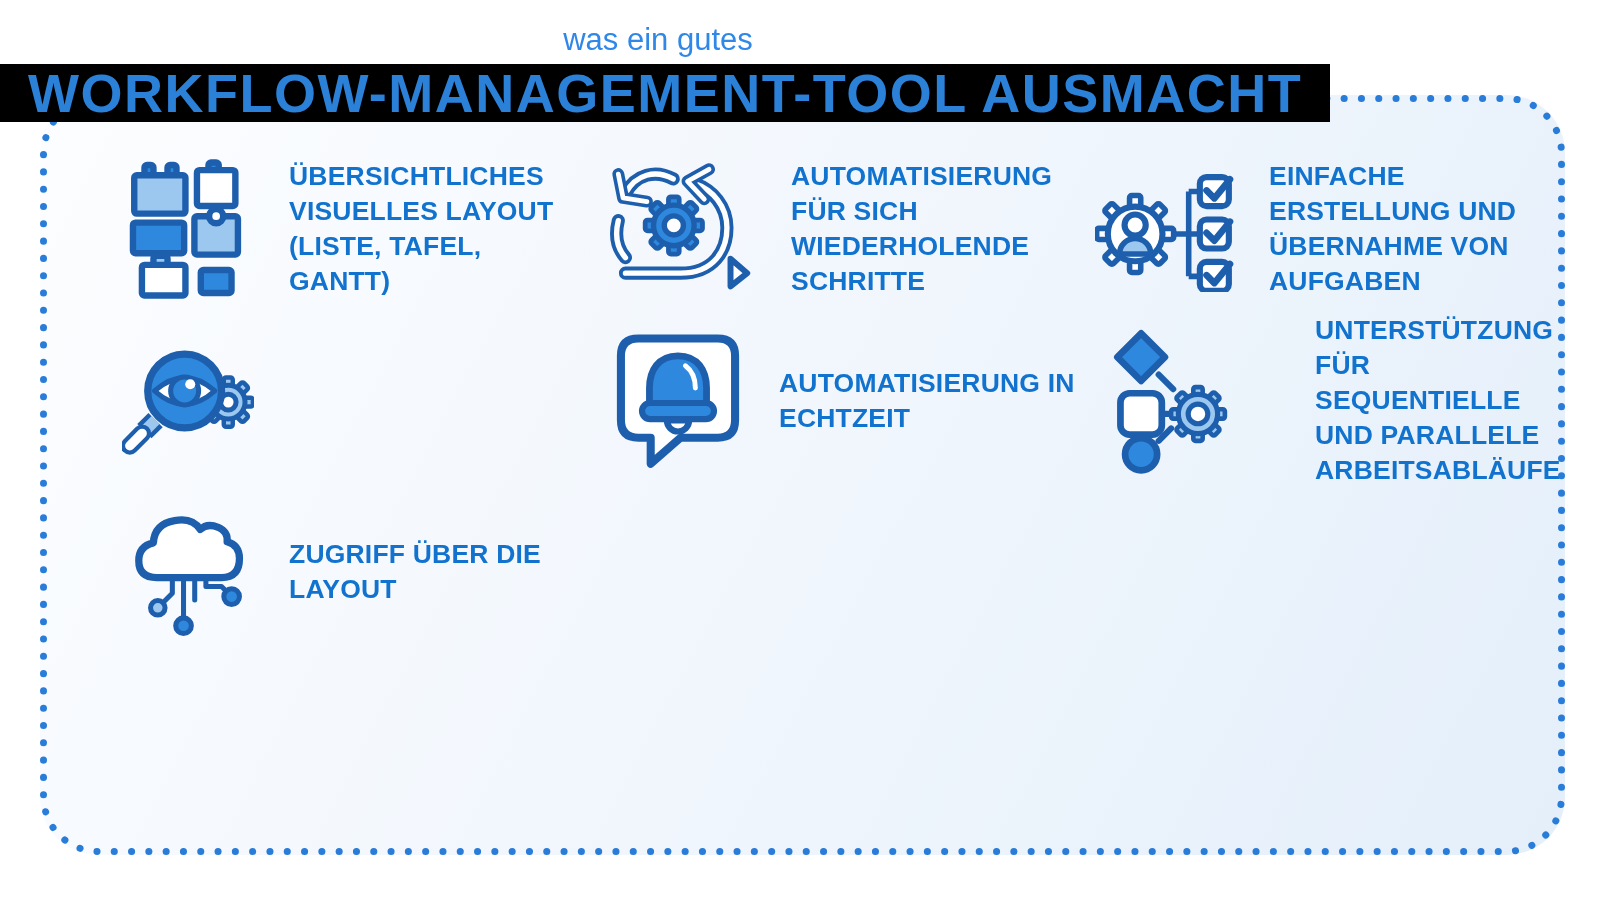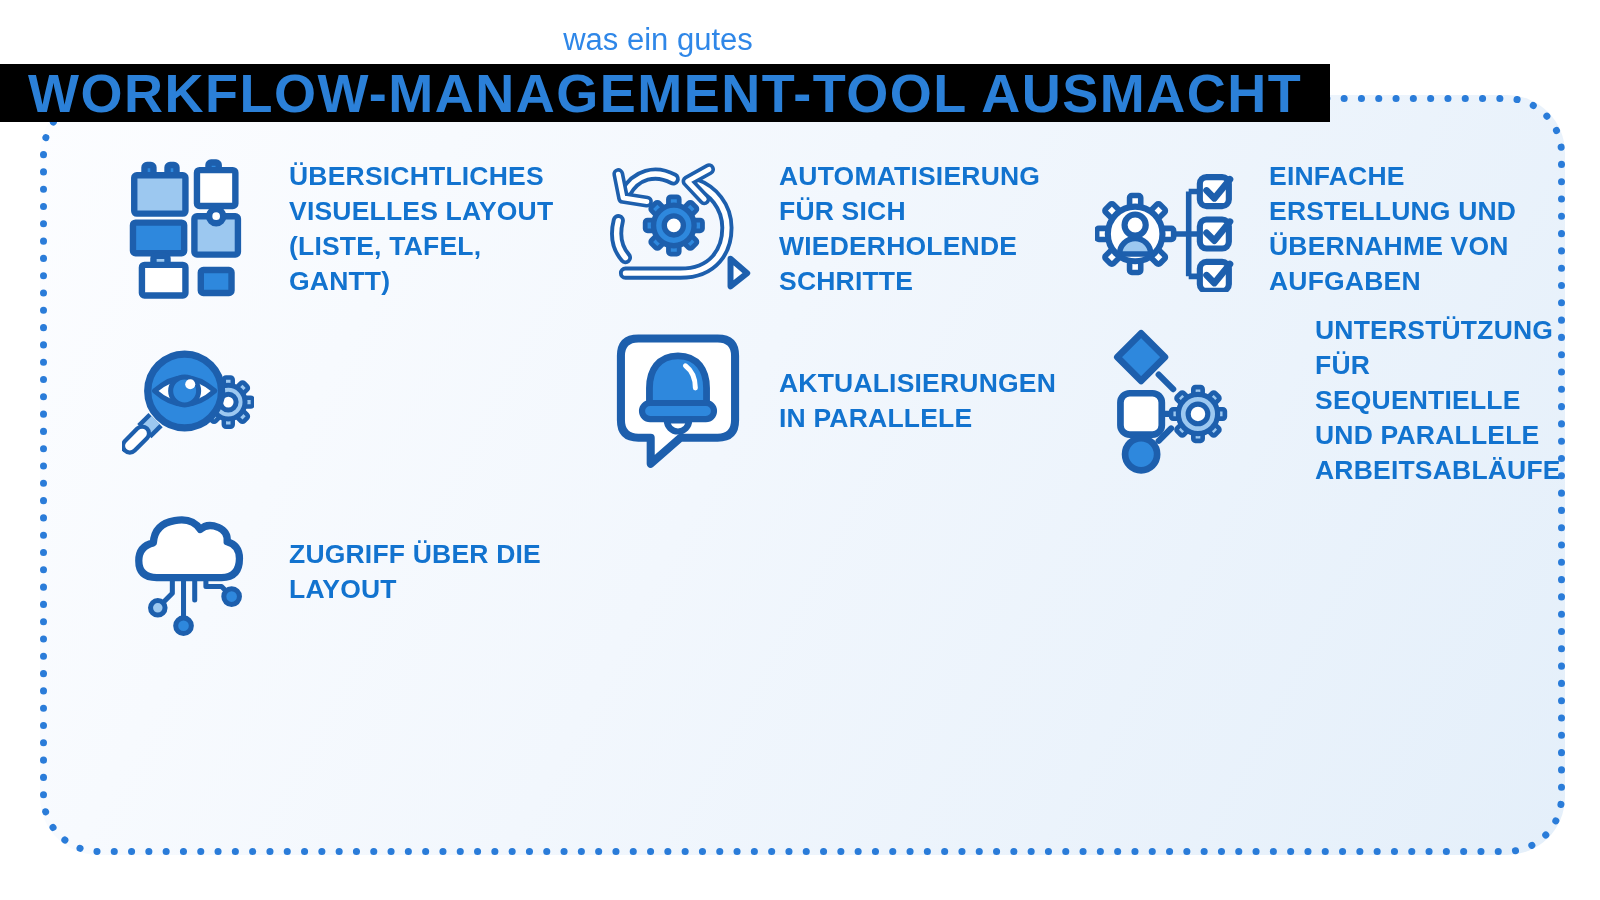--- a/index.html
+++ b/index.html
@@ -33,21 +33,21 @@
     display:grid;grid-template-columns:1fr 1fr 1fr;grid-template-rows:1fr 1fr 1fr 1fr;
     z-index:1;
   }
   .item{display:flex;align-items:center;gap:14px;}
   .icon-wrap{width:175px;flex:0 0 175px;display:flex;justify-content:center;align-items:center;}
   .label{
     font-size:26.5px;font-weight:800;color:#1273cf;
     line-height:1.32;letter-spacing:0.2px;max-width:620px;
   }
   .item-1 .label{max-width:480px;}
-  .item-2 .label{max-width:455px;}
+  .item-2 .label{max-width:455px;margin-left:12px;}
   .item-3 .label{max-width:445px;}
   .item-4 .label{max-width:330px;}
   .item-7 .label{max-width:475px;margin-left:46px;}
 </style>
 </head>
 <body>
 
 <div class="panel"></div>
 
 <svg class="border-svg" viewBox="0 0 1525 760">
@@ -179,21 +179,21 @@
   <div class="item item-5">
     <div class="icon-wrap">
       <svg width="134" height="139" viewBox="0 0 108 112">
         <path d="M22 6 H86 Q100 6 100 20 V72 Q100 86 86 86 H56 L32 107 V86 H22 Q8 86 8 72 V20 Q8 6 22 6 Z" fill="#ffffff" stroke="#1d5fad" stroke-width="6.5" stroke-linejoin="round"></path>
         <path d="M54 20 C38 20 31 32 31 46 V62 H77 V46 C77 32 70 20 54 20 Z" fill="#2e88dd" stroke="#1d5fad" stroke-width="5.5" stroke-linejoin="round"></path>
         <rect x="25" y="58" width="58" height="13" rx="6.5" fill="#2e88dd" stroke="#1d5fad" stroke-width="5"></rect>
         <path d="M60 28 Q68 34 68 46" stroke="#ffffff" stroke-width="4" fill="none" stroke-linecap="round"></path>
         <path d="M45 72 A9 9 0 0 0 63 72 Z" fill="#ffffff" stroke="#1d5fad" stroke-width="5" stroke-linejoin="round"></path>
       </svg>
     </div>
-    <div class="label">AKTUALISIERUNGEN IN PARALLELE</div>
+    <div class="label">AUTOMATISIERUNG IN ECHTZEIT</div>
   </div>
 
 
   <div class="item item-7">
     <div class="icon-wrap">
       <svg width="122" height="147" viewBox="0 0 118 142">
         <g stroke="#1d5fad" stroke-width="6" stroke-linecap="round">
           <path d="M50 46 L64 60"></path>
           <path d="M56 84 H64"></path>
           <path d="M50 110 L62 98"></path>

